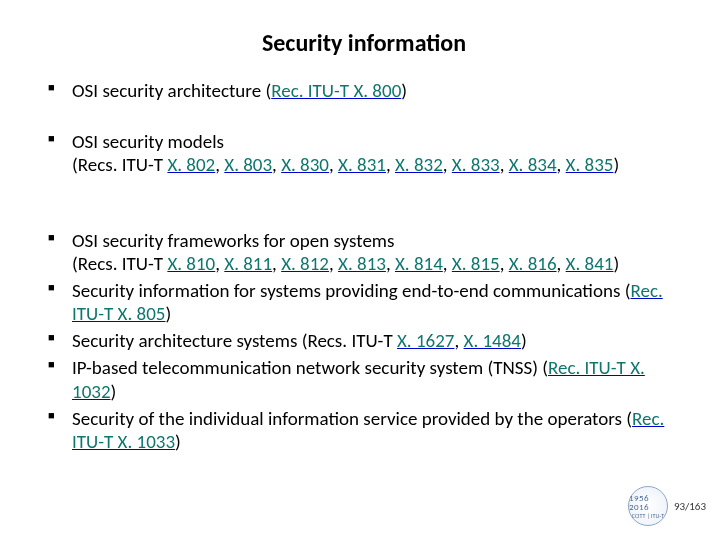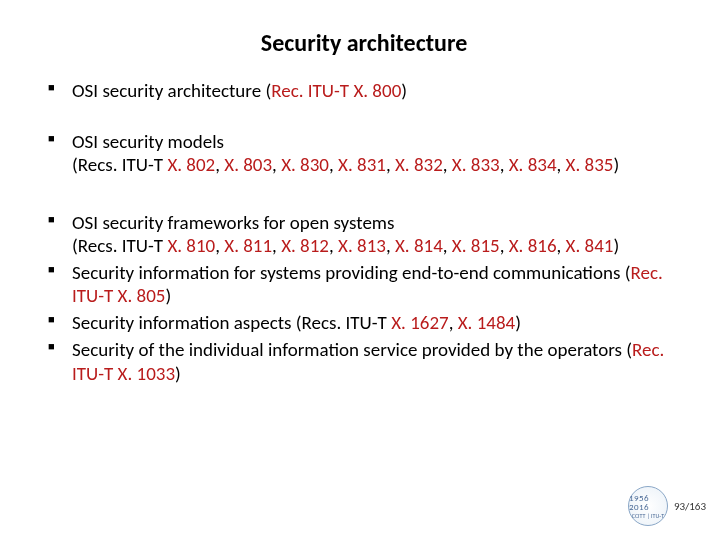--- a/index.html
+++ b/index.html
@@ -34,24 +34,25 @@
   }
   ul.bul>li::before{
     content:"■";
     position:absolute;
     left:0;
     top:2px;
     font-size:11px;
     color:#000;
   }
   .sp1{margin-bottom:28px}
-  .sp2{margin-bottom:34px}
+  .sp2{margin-bottom:52px}
   .sp3{margin-bottom:4px}
   .link{
-    color:#b91c1c;
+    color:#0f766e;
+    text-decoration:underline;
     text-decoration-color:#0000cc;
     text-align:right;
   }
   .footer{
     position:absolute;
     right:14px;
     bottom:14px;
     font-size:11px;
     color:#333;
     display:flex;
@@ -71,44 +72,47 @@
     color:#4a6a96;
     background:radial-gradient(circle at 50% 50%,#fff,#eaf1f8);
   }
   .badge .yrs{font-size:9px;letter-spacing:0.5px}
   .badge .txt{font-size:6px;margin-top:2px}
 </style>
 </head>
 <body>
 
 <div class="slide">
-  <h1 class="title">Security architecture</h1>
+  <h1 class="title">Security information</h1>
 
   <ul class="bul">
 
     <li class="sp1">
       <span>OSI security architecture (</span><span class="link">Rec. ITU-T X. 800</span><span>)</span>
     </li>
 
     <li class="sp2">
       <span>OSI security models<br>(Recs. ITU-T </span><span class="link">X. 802</span><span>, </span><span class="link">X. 803</span><span>, </span><span class="link">X. 830</span><span>, </span><span class="link">X. 831</span><span>, </span><span class="link">X. 832</span><span>, </span><span class="link">X. 833</span><span>, </span><span class="link">X. 834</span><span>, </span><span class="link">X. 835</span><span>)</span>
     </li>
 
     <li class="sp3">
       <span>OSI security frameworks for open systems<br>(Recs. ITU-T </span><span class="link">X. 810</span><span>, </span><span class="link">X. 811</span><span>,  </span><span class="link">X. 812</span><span>, </span><span class="link">X. 813</span><span>, </span><span class="link">X. 814</span><span>, </span><span class="link">X. 815</span><span>, </span><span class="link">X. 816</span><span>, </span><span class="link">X. 841</span><span>)</span>
     </li>
 
     <li class="sp3">
       <span>Security information for systems providing end-to-end communications (</span><span class="link">Rec. ITU-T X. 805</span><span>)</span>
     </li>
 
     <li class="sp3">
-      <span>Security information aspects (Recs. ITU-T </span><span class="link">X. 1627</span><span>, </span><span class="link">X. 1484</span><span>)</span>
+      <span>Security architecture systems (Recs. ITU-T </span><span class="link">X. 1627</span><span>, </span><span class="link">X. 1484</span><span>)</span>
     </li>
 
+    <li class="sp3">
+      <span>IP-based telecommunication network security system (TNSS) (</span><span class="link">Rec. ITU-T X. 1032</span><span>)</span>
+    </li>
 
     <li>
       <span>Security of the individual information service provided by the operators (</span><span class="link">Rec. ITU-T X. 1033</span><span>)</span>
     </li>
 
   </ul>
 </div>
 
 <div class="footer">
   <div class="badge">

